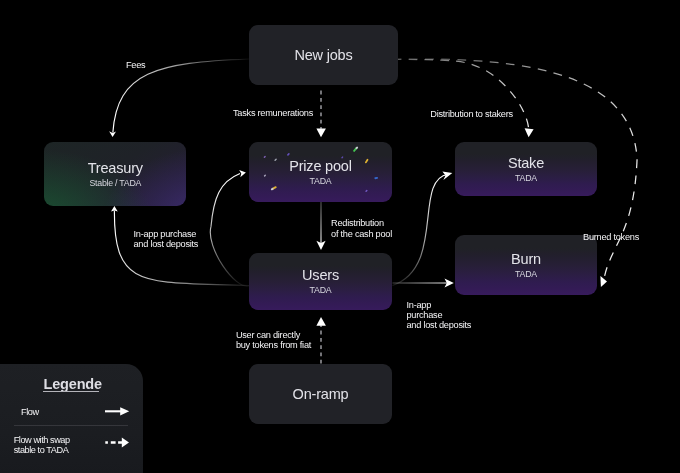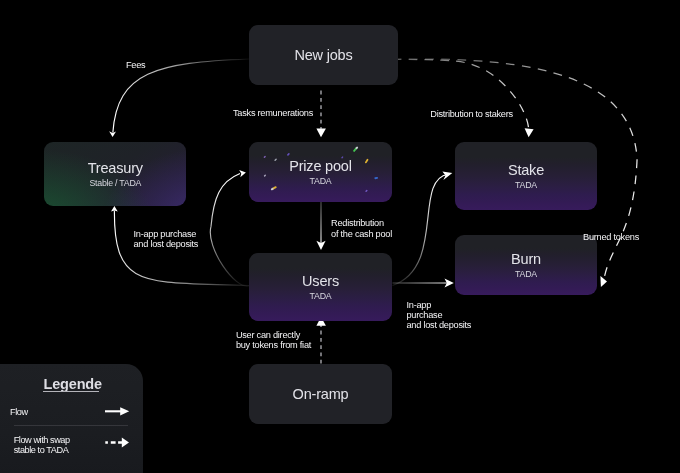--- a/index.html
+++ b/index.html
@@ -19,22 +19,22 @@
   #n-on-ramp{left:249px;top:364.4px;width:143px;height:60px;background:#212227;}
   #n-treasury{left:44.3px;top:141.7px;width:142px;height:64px;
      background:
        radial-gradient(128% 168% at -4% 116%, rgba(26,82,50,0.95) 0%, rgba(26,82,50,0.52) 28%, rgba(26,82,50,0) 62%),
        radial-gradient(120% 180% at 114% 118%, rgba(62,44,115,0.98) 0%, rgba(55,40,101,0.55) 32%, rgba(45,34,80,0) 60%),
        linear-gradient(150deg, #1d2525 0%, #1f2228 45%, #231f30 72%, #272039 100%);}
   .purple{background:linear-gradient(180deg,
      #202126 0%, #202126 22%, #221f2c 33%, #271f37 51%,
      #2b1e43 65%, #2f1c4f 78%, #331b55 89%, #371b5c 100%);text-align:center;}
   #n-prize-pool{left:249px;top:141.7px;width:143px;height:60px;}
-  #n-stake{left:455px;top:141.7px;width:142px;height:68px;}
-  #n-users{left:249px;top:252.8px;width:143px;height:68px;}
+  #n-stake{left:455px;top:141.7px;width:142px;height:54px;}
+  #n-users{left:249px;top:252.8px;width:143px;height:57px;}
   #n-burn{left:455px;top:235px;width:142px;height:60px;}
 
   svg#edges{position:absolute;left:0;top:0;width:680px;height:473px;z-index:2;}
   svg.confetti{position:absolute;left:0;top:0;pointer-events:none;}
   .elabel{position:absolute;font-size:9.2px;color:#f6f6f8;line-height:10.4px;
           font-weight:400;letter-spacing:-.25px;z-index:4;white-space:pre;}
 
   #legend{position:absolute;left:-20px;top:363.6px;width:162.5px;height:125px;
           background:linear-gradient(180deg,#1e2024 0%,#1b1d21 55%,#17191d 100%);
           border-radius:17px;z-index:5;}
@@ -175,21 +175,21 @@
   <div class="elabel" style="left:406.5px;top:299.6px;">In-app
 purchase
 and lost deposits</div>
   <div class="elabel" style="left:583px;top:232px;text-align:right;">Burned tokens</div>
   <div class="elabel" style="left:235.9px;top:329.6px;">User can directly
 buy tokens from fiat</div>
 
   <div id="legend">
     <div class="ltitle">Legende</div>
     <div class="lrule"></div>
-    <div class="row" style="left:30px;top:43.6px;">Flow</div>
+    <div class="row" style="left:41px;top:43.6px;">Flow</div>
     <svg style="position:absolute;left:122.6px;top:40.4px;" width="28" height="16">
       <path d="M2,7.3 L18.4,7.3" stroke="#ffffff" stroke-width="2.1" fill="none"></path>
       <path d="M17.2,3.2 L26.2,7.3 L17.2,11.4 Z" fill="#ffffff"></path>
     </svg>
     <div class="sep"></div>
     <div class="row" style="left:33.7px;top:71.1px;">Flow with swap
 stable to TADA</div>
     <svg style="position:absolute;left:122.6px;top:71.4px;" width="28" height="16">
       <path d="M2.3,7.5 L19.7,7.5" stroke="#ffffff" stroke-width="2.5" fill="none" stroke-dasharray="2.6 2.9 4.8 2.5 4.8 2.5"></path>
       <path d="M18.8,2.6 L26.0,7.5 L18.8,12.4 Z" fill="#ffffff"></path>

